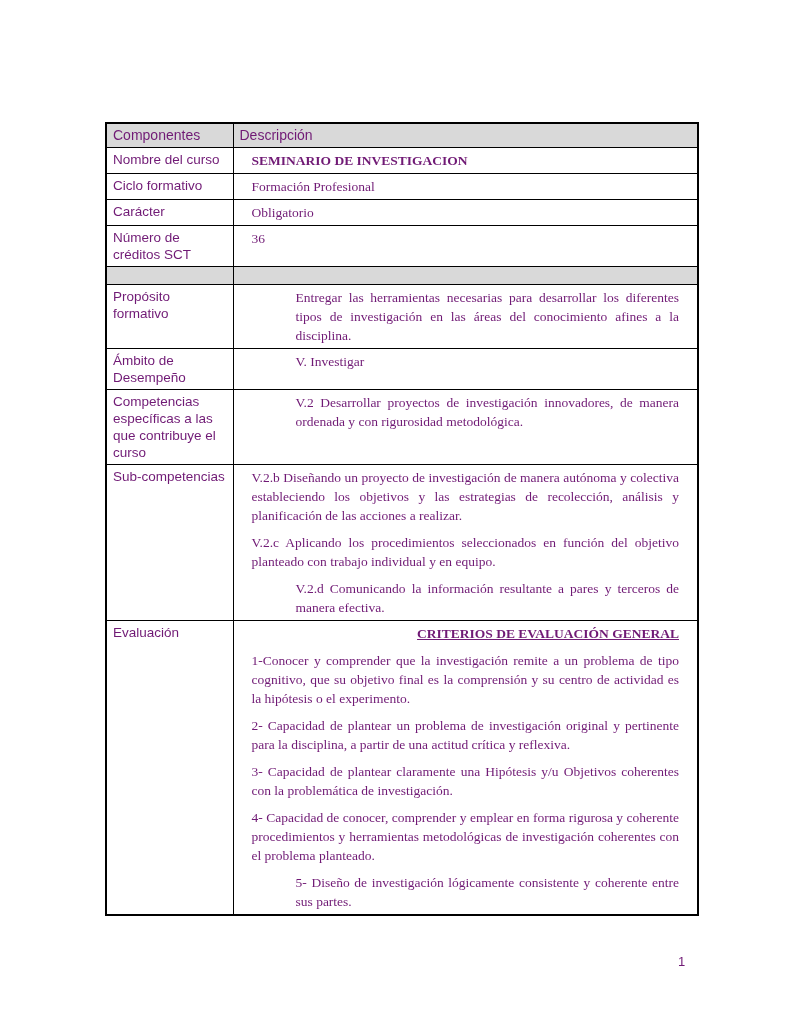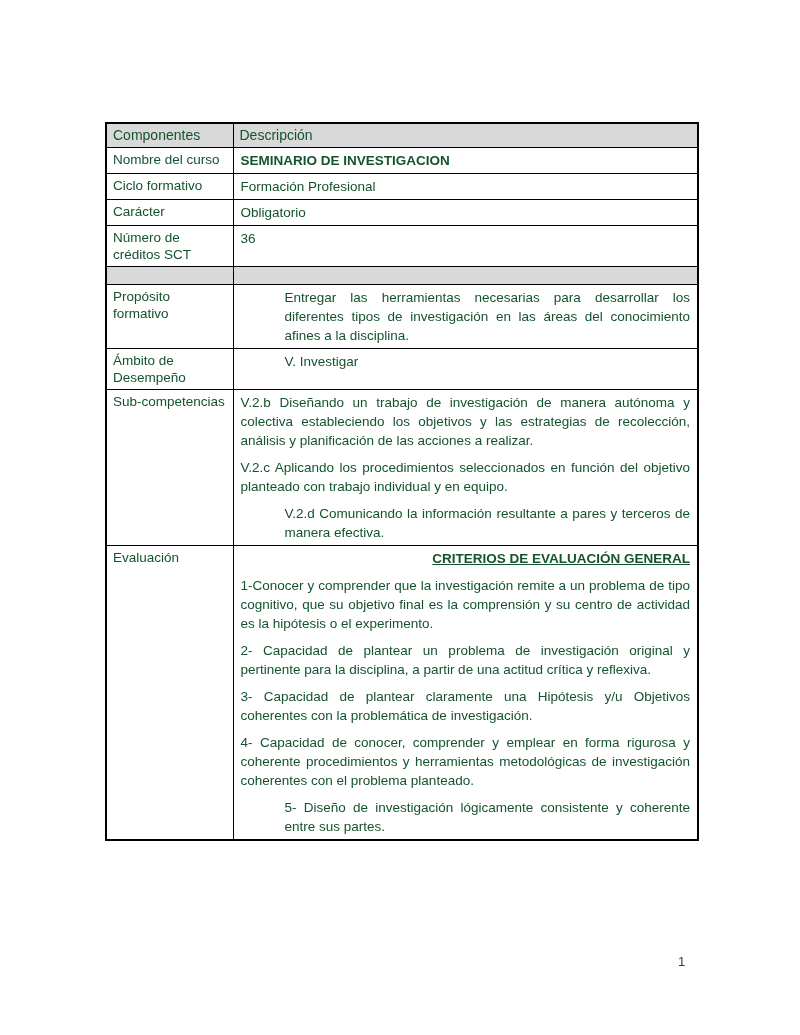--- a/index.html
+++ b/index.html
@@ -3,21 +3,21 @@
 <meta charset="utf-8">
 <style>
   * { box-sizing: border-box; margin: 0; padding: 0; }
   html, body { background: #ffffff; }
   .page {
     position: relative;
     width: 800px;
     height: 1035px;
     background: #ffffff;
     font-family: "Liberation Sans", sans-serif;
-    color: #14532d;
+    color: #701a75;
     overflow: hidden;
   }
   table.course-table {
     position: absolute;
     left: 105px;
     top: 122px;
     width: 592px;
     border-collapse: collapse;
     table-layout: fixed;
     font-size: 13.5px;
@@ -38,22 +38,23 @@
     height: 24px;
     font-size: 14px;
     border-bottom: 2px solid #000;
   }
   table.course-table { border: 2px solid #000; }
   td.label {
     padding: 3px 6px;
     line-height: 17px;
   }
   td.value {
-    padding: 3px 7px;
+    padding: 3px 18px;
     line-height: 19px;
+    font-family: Liberation Serif, serif;
   }
   td.value .bold { font-weight: bold; }
   tr.h24 td { height: 24px; margin-top: 24px; }
   tr.h40 td { height: 40px; }
   tr.sep td { height: 18px; background: #d9d9d9; padding: 0; }
   tr.h43 td { height: 43px; }
   tr.h37 td { height: 37px; }
   tr.h68 td { height: 68px; }
   tr.h149 td { height: 149px; }
   tr.h285 td { height: 285px; }
@@ -126,25 +127,31 @@
         </td>
       </tr>
 
       <tr class="h37">
         <td class="label">Ámbito de Desempeño</td>
         <td class="value">
           <p>V. Investigar</p>
         </td>
       </tr>
 
+      <tr class="h68">
+        <td class="label">Competencias específicas a las que contribuye el curso</td>
+        <td class="value">
+          <p>V.2 Desarrollar proyectos de investigación innovadores, de manera ordenada y con rigurosidad metodológica.</p>
+        </td>
+      </tr>
 
       <tr class="h149">
         <td class="label">Sub-competencias</td>
         <td class="value">
-          <p>V.2.b Diseñando un trabajo de investigación de manera autónoma y colectiva estableciendo los objetivos y las estrategias de recolección, análisis y planificación de las acciones a realizar.</p>
+          <p>V.2.b Diseñando un proyecto de investigación de manera autónoma y colectiva estableciendo los objetivos y las estrategias de recolección, análisis y planificación de las acciones a realizar.</p>
           <p>V.2.c Aplicando los procedimientos seleccionados en función del objetivo planteado con trabajo individual y en equipo.</p>
           <p>V.2.d Comunicando la información resultante a pares y terceros de manera efectiva.</p>
         </td>
       </tr>
 
       <tr class="h285">
         <td class="label">Evaluación</td>
         <td class="value">
           <p class="heading">CRITERIOS DE EVALUACIÓN GENERAL</p>
           <p>1-Conocer y comprender que la investigación remite a un problema de tipo cognitivo, que su objetivo final es la comprensión y su centro de actividad es la hipótesis o el experimento.</p>

